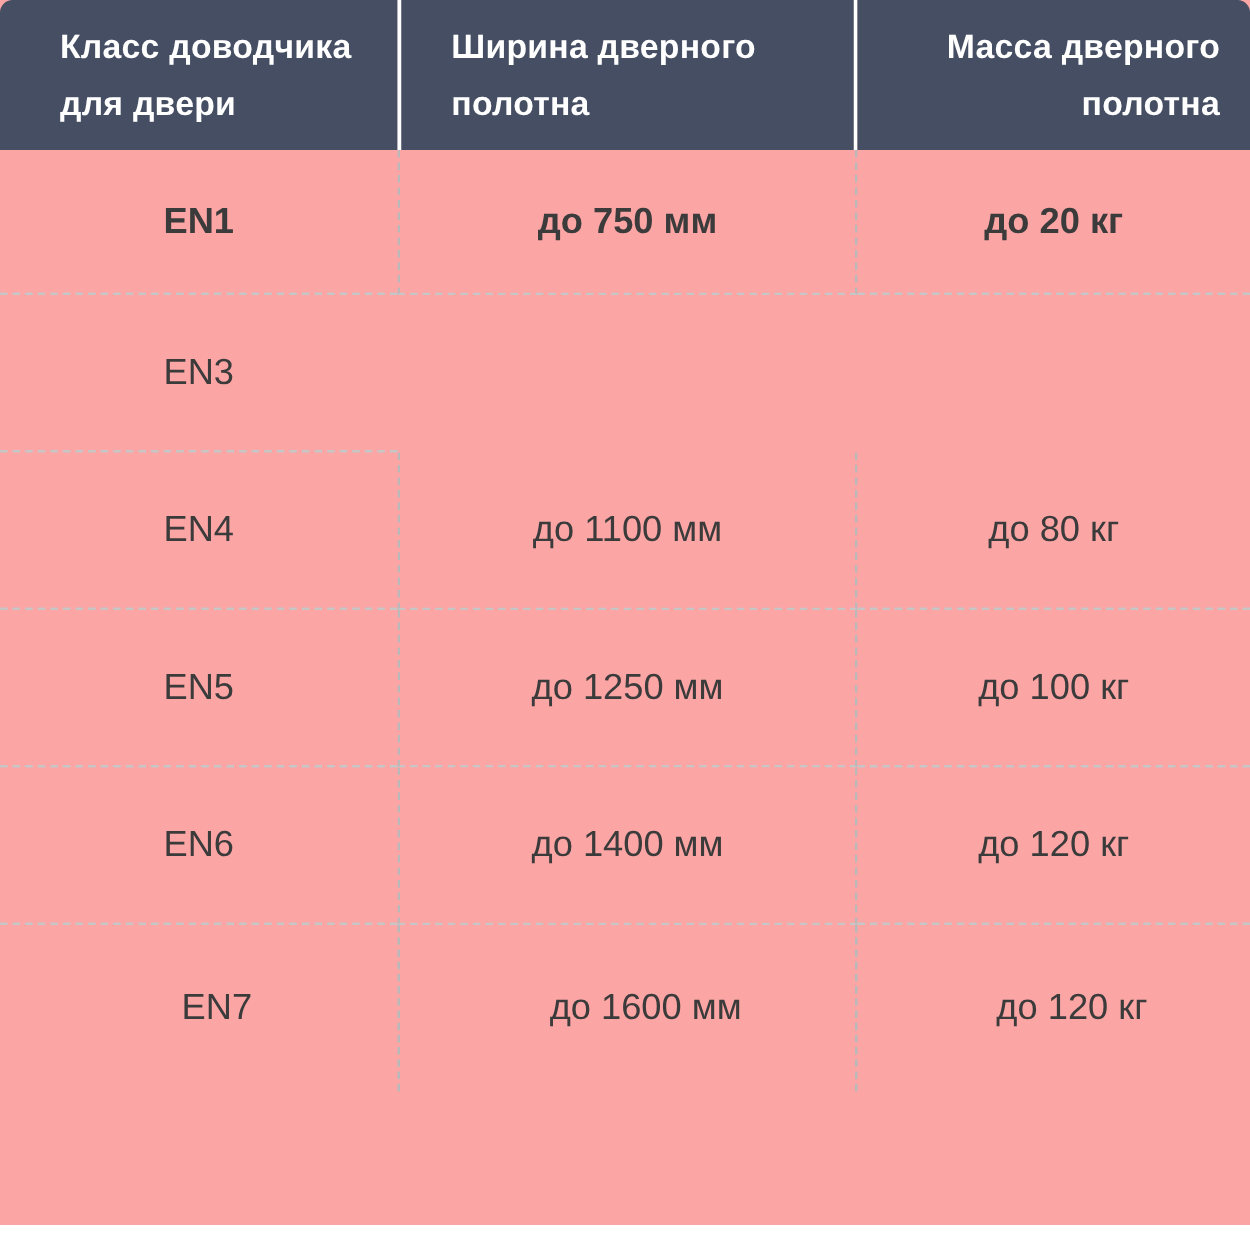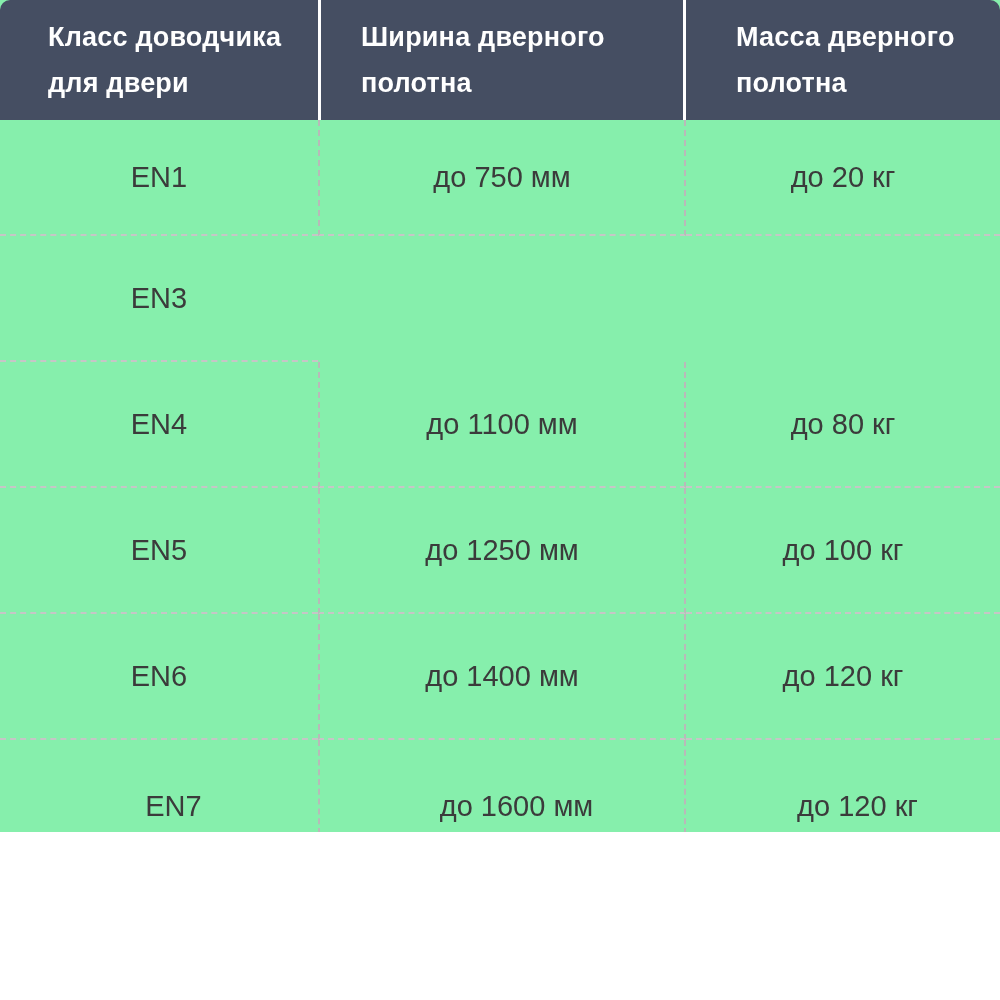--- a/index.html
+++ b/index.html
@@ -3,22 +3,22 @@
 <meta charset="utf-8">
 <style>
   html, body {
     margin: 0;
     padding: 0;
     background: #ffffff;
     font-family: "Liberation Sans", "DejaVu Sans", sans-serif;
   }
   .table {
     width: 1000px;
-    height: 832px;
-    background: #86efac;
+    height: 980px;
+    background: #fca5a5;
     overflow: hidden;
   }
   .thead {
     display: grid;
     grid-template-columns: 318px 368px 314px;
     height: 120px;
     border-radius: 10px 10px 0 0;
     overflow: hidden;
   }
   .th {
@@ -33,27 +33,28 @@
     padding: 0 24px 0 48px;
     box-sizing: border-box;
   }
   .th.mid {
     border-left: 3px solid #ffffff;
     border-right: 3px solid #ffffff;
     padding-left: 40px;
   }
   .th.last {
     padding-left: 50px;
+    text-align: right;
   }
   .tr {
     display: grid;
     grid-template-columns: 318px 368px 314px;
     height: 126px;
   }
-  .tr.first { height: 116px; }
+  .tr.first { height: 116px; font-weight: bold; }
   .tr.last  { height: 133px; }
   .td {
     display: flex;
     align-items: center;
     justify-content: center;
     font-size: 29px;
     color: #3b3b3b;
     border-bottom: 2px dashed #c6c6c6;
     box-sizing: border-box;
   }

